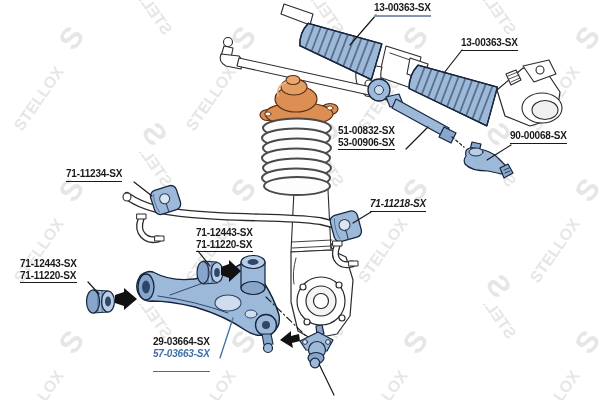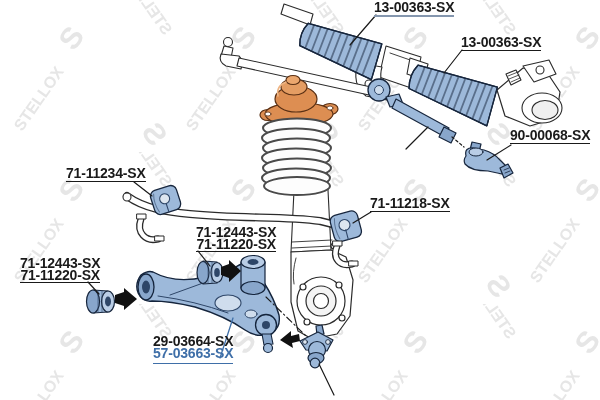--- a/index.html
+++ b/index.html
@@ -6,35 +6,35 @@
   .stage{
     position:relative;width:600px;height:400px;overflow:hidden;
     background:#ffffff;
     font-family:"Liberation Sans",sans-serif;
   }
   .stage svg{position:absolute;left:0;top:0;}
   .lbl{
     position:absolute;
     font-family:"Liberation Sans",sans-serif;
     font-weight:bold;
-    font-size:14px;
+    font-size:10px;
     line-height:11.5px;
     color:#1a1a1a;
     letter-spacing:-0.2px;
     white-space:nowrap;
-    text-align:center;
   }
   .lbl .row{display:block;}
   .u-black{border-bottom:1.6px solid #1a1a1a;padding-bottom:1px;}
   .u-slate{border-bottom:2px solid #8496ae;padding-bottom:1px;}
   .link-blue{
     color:#3f6fa8;
     border-bottom:1.6px solid #3f6fa8;
-    padding-bottom:4px;
+    padding-bottom:12px;
     cursor:pointer;
+    font-style:italic;
   }
 </style>
 </head>
 <body>
 
 <div class="stage">
 
   <svg width="600" height="400" viewBox="0 0 600 400" aria-hidden="true">
     <defs>
       <pattern id="wm" width="172" height="152" patternUnits="userSpaceOnUse">
@@ -276,30 +276,34 @@
   </svg>
 
   <div class="lbl" style="left:374px;top:2px;">
     <span class="row u-slate">13-00363-SX</span>
   </div>
 
   <div class="lbl" style="left:461px;top:37px;">
     <span class="row u-black">13-00363-SX</span>
   </div>
 
+  <div class="lbl u-black" style="left:338px;top:125px;">
+    <span class="row">51-00832-SX</span>
+    <span class="row">53-00906-SX</span>
+  </div>
 
   <div class="lbl" style="left:510px;top:130px;">
     <span class="row u-black">90-00068-SX</span>
   </div>
 
   <div class="lbl" style="left:66px;top:168px;">
     <span class="row u-black">71-11234-SX</span>
   </div>
 
-  <div class="lbl" style="left:370px;top:198px;">
+  <div class="lbl" style="left:370px;top:198px;font-style:italic;">
     <span class="row u-black">71-11218-SX</span>
   </div>
 
   <div class="lbl u-black" style="left:196px;top:227px;">
     <span class="row">71-12443-SX</span>
     <span class="row">71-11220-SX</span>
   </div>
 
   <div class="lbl u-black" style="left:20px;top:258px;">
     <span class="row">71-12443-SX</span>

